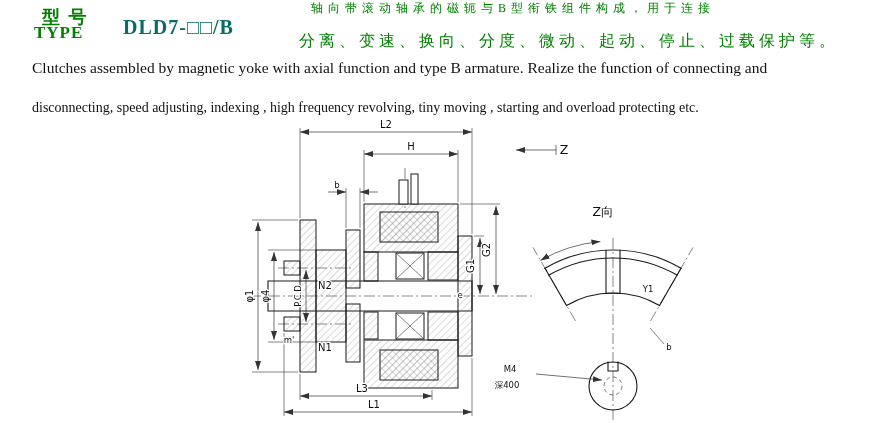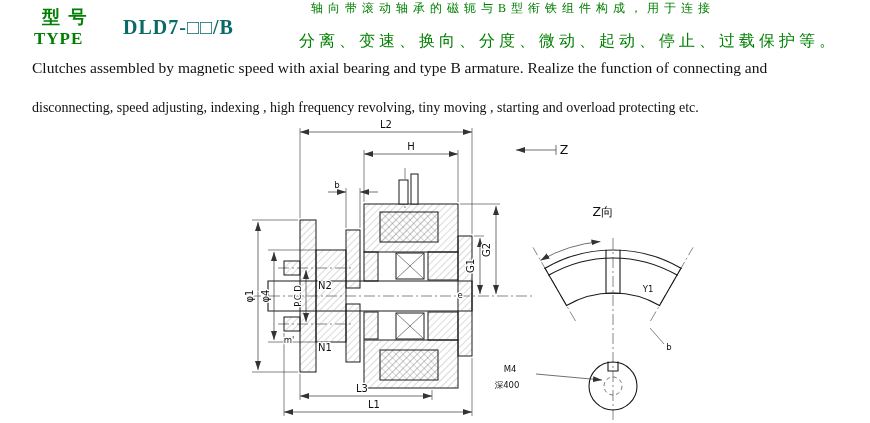--- a/index.html
+++ b/index.html
@@ -2,21 +2,21 @@
 <html style="--heading_green: #008000; --model_teal: #0a6a66; --line_dark: #1a1a1a;"><head>
 <meta charset="utf-8">
 <style>
   html,body { margin:0; padding:0; }
   body {
     width:870px; height:423px; background:#ffffff; position:relative;
     overflow:hidden; font-family:"Liberation Serif", serif;
   }
   .abs { position:absolute; white-space:nowrap; }
   #type-cn   { left:42px;  top:5px;  font-size:18px; font-weight:bold; color:var(--heading_green,#008000); letter-spacing:2px; }
-  #type-en   { left:34px;  top:29px; font-size:17px; font-weight:bold; color:var(--heading_green,#008000); letter-spacing:1px;font-family:Liberation Serif, serif; }
+  #type-en   { left:34px;  top:23px; font-size:17px; font-weight:bold; color:var(--heading_green,#008000); letter-spacing:1px;font-family:Liberation Serif, serif; }
   #model     { left:123px; top:16px; font-size:20px; font-weight:bold; color:var(--model_teal,#0a6a66); letter-spacing:1px; }
   #desc-cn-1 { left:311px; top:0;  font-size:12px; color:var(--heading_green,#008000); letter-spacing:5px; }
   #desc-cn-2 { left:299px; top:31px; font-size:16px; color:var(--heading_green,#008000); letter-spacing:4px;text-align:center; }
   #desc-en-1 { left:32px;  top:59px; font-size:15.5px; color:#111; }
   #desc-en-2 { left:32px;  top:100px; font-size:14px; color:#111; }
 
   svg { position:absolute; left:0; top:0; }
   .obj   { stroke:#1a1a1a; stroke-width:1.1; fill:none; stroke-linecap:square; }
   .thin  { stroke:#333;    stroke-width:0.6; fill:none; }
   .dim   { stroke:#333;    stroke-width:0.7; fill:none; }
@@ -33,21 +33,21 @@
   .md { font-size:12.5px; }
 </style>
 </head>
 <body>
 
 <div class="abs" id="type-cn">型 号</div>
 <div class="abs" id="type-en">TYPE</div>
 <div class="abs" id="model">DLD7-□□/B</div>
 <div class="abs" id="desc-cn-1">轴向带滚动轴承的磁轭与B型衔铁组件构成，用于连接</div>
 <div class="abs" id="desc-cn-2">分离、变速、换向、分度、微动、起动、停止、过载保护等。</div>
-<div class="abs" id="desc-en-1">Clutches assembled by magnetic speed with axial bearing and type B armature. Realize the function of connecting and</div>
+<div class="abs" id="desc-en-1">Clutches assembled by magnetic yoke with axial function and type B armature. Realize the function of connecting and</div>
 <div class="abs" id="desc-en-2">disconnecting, speed adjusting, indexing , high frequency revolving, tiny moving , starting and overload protecting etc.</div>
 
 <svg width="870" height="423" viewBox="0 0 870 423">
   <defs>
     <pattern id="hatch" width="5" height="5" patternUnits="userSpaceOnUse" patternTransform="rotate(45)">
       <line x1="0" y1="0" x2="0" y2="5" stroke="#777" stroke-width="0.55"></line>
     </pattern>
     <pattern id="xhatch" width="5" height="5" patternUnits="userSpaceOnUse" patternTransform="rotate(45)">
       <line x1="0" y1="0" x2="0" y2="5" stroke="#777" stroke-width="0.55"></line>
       <line x1="0" y1="0" x2="5" y2="0" stroke="#777" stroke-width="0.55"></line>

